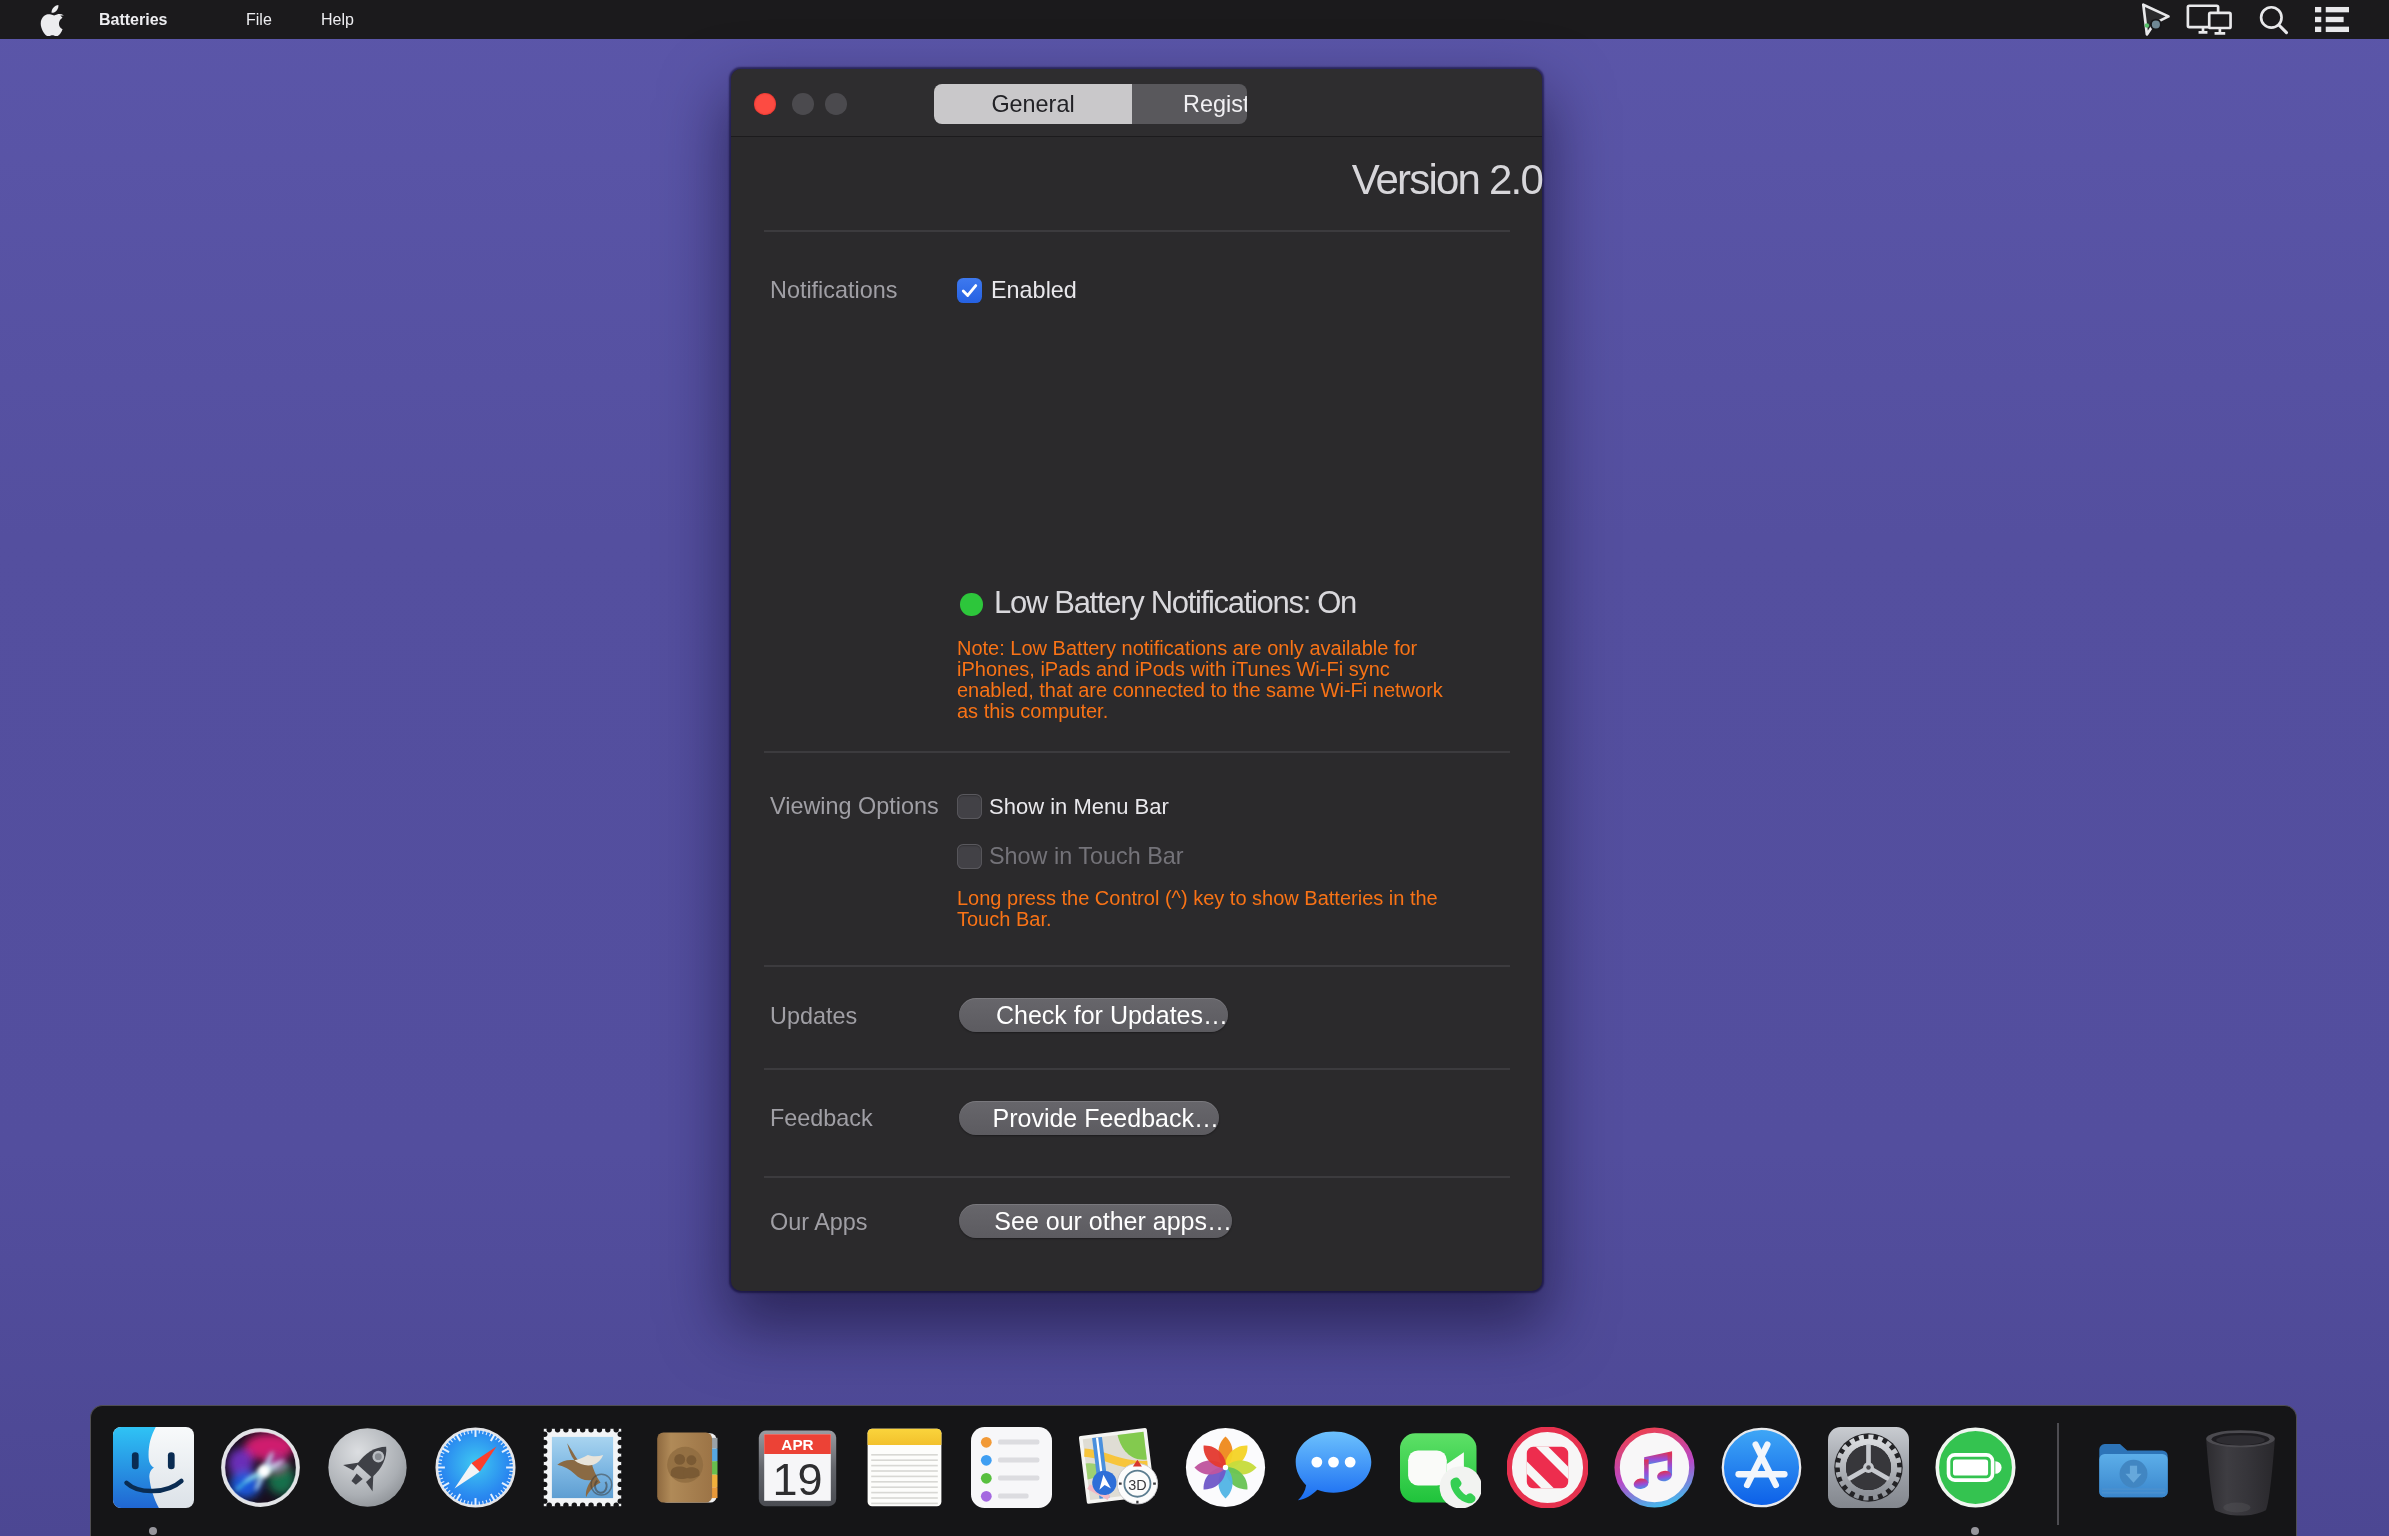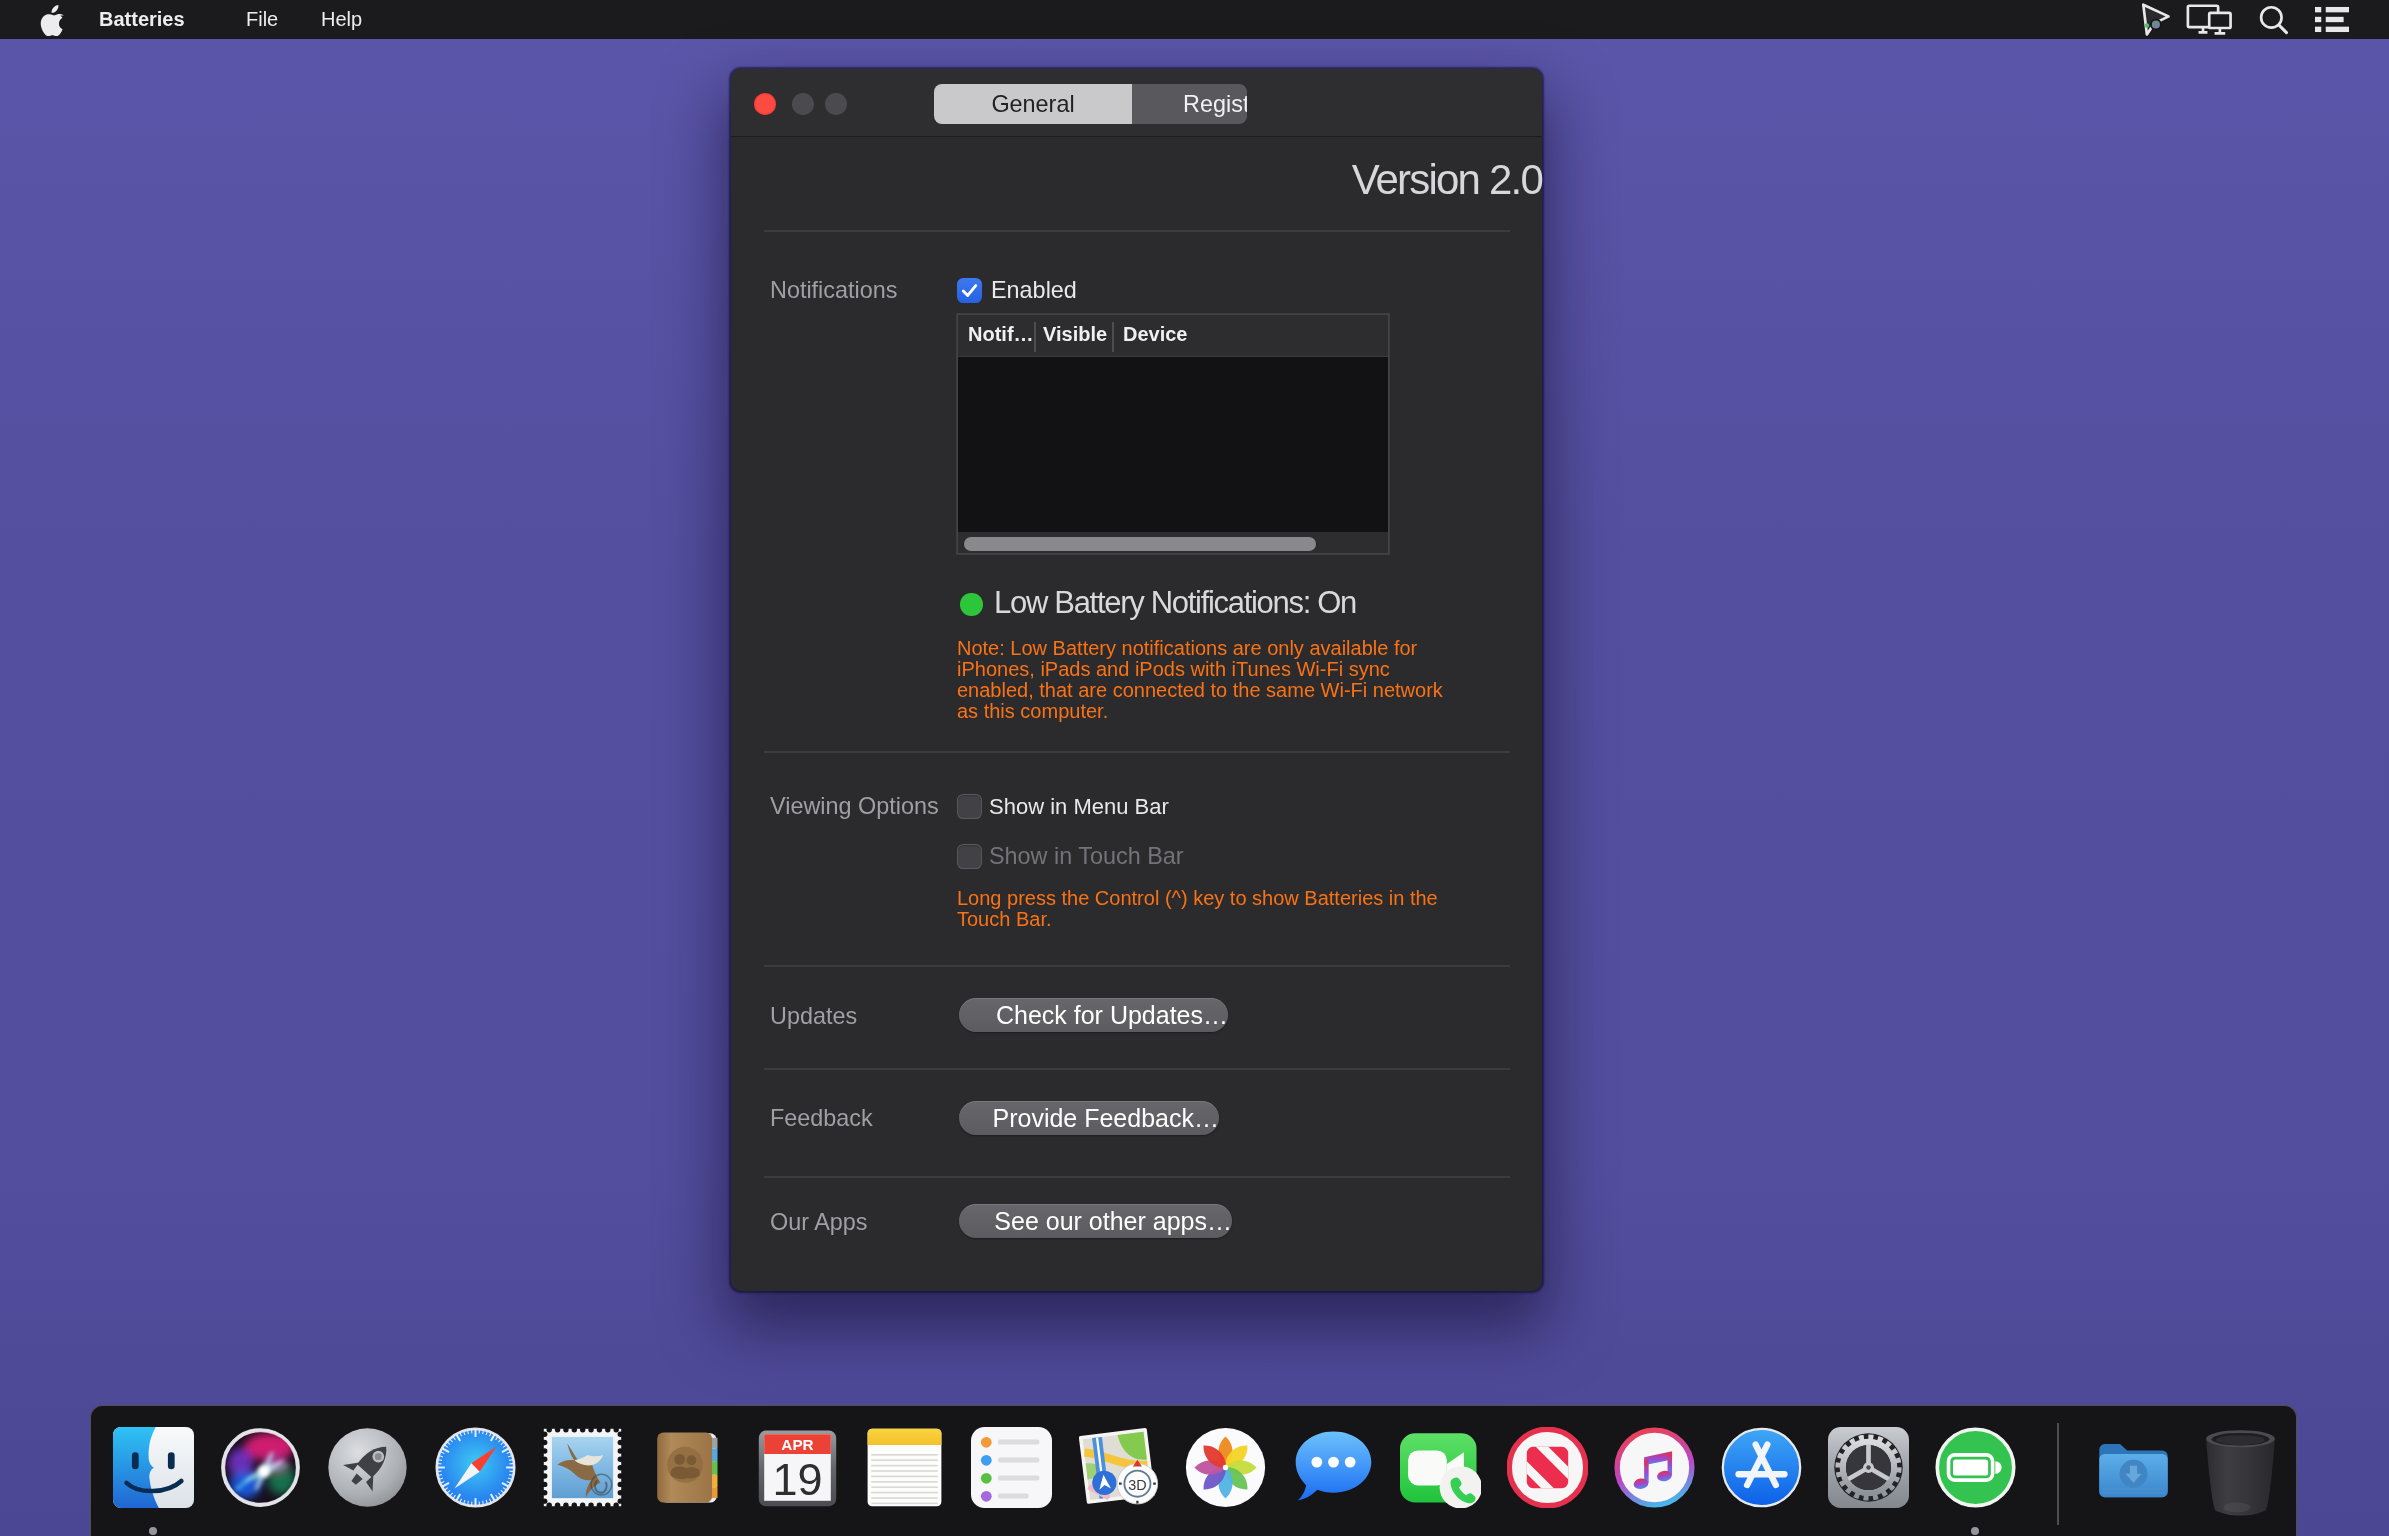--- a/index.html
+++ b/index.html
@@ -4,21 +4,21 @@
 <style>
   * { margin:0; padding:0; box-sizing:border-box; }
   html,body { width:2389px; height:1537px; overflow:hidden; }
   body { font-family:"Liberation Sans", sans-serif; }
   #screen { position:absolute; top:0; left:0; width:2389px; height:1537px;
     background:linear-gradient(180deg,#5b56a9 0%, #544f9f 35%, #534e9e 75%, #4c4793 100%); overflow:hidden; }
   .abs { position:absolute; }
 
   
   #menubar { position:absolute; top:0; left:0; width:2389px; height:39px; background:#1b1a1c; color:#ededf0; }
-  #menubar .mtxt { position:absolute; top:0; height:39px; line-height:39px; font-size:20px; }
+  #menubar .mtxt { position:absolute; top:0; height:39px; line-height:39px; font-size:16px; }
 
   
   #win { position:absolute; left:731px; top:69px; width:811px; height:1222px;
      background:#2b2a2c; border-radius:10px; box-shadow: 0 0 1.8px 1.8px rgba(10,5,40,.55), 0 31px 63px 5.4px rgba(15,10,40,.55); }
   #titlebar { position:absolute; left:0; top:0; width:811px; height:68px; background:#2e2d2f;
      border-radius:10px 10px 0 0; border-bottom:1.8px solid #1c1b1d; }
   .tl { position:absolute; top:24px; width:21.6px; height:21.6px; border-radius:50%; }
   #seg { position:absolute; left:203px; top:15.3px; width:313px; height:40px; border-radius:8px; overflow:hidden; font-size:23.4px; }
   #seg .sg { position:absolute; top:0; height:40px; text-align:center; line-height:40px; }
   .sep { position:absolute; left:33px; width:746px; height:1.8px; background:#3c3b3e; }
@@ -93,29 +93,20 @@
     <div class="sep" style="top:161px;"></div>
 
     <div class="label" style="left:39px; top:208px;">Notifications</div>
     <div class="cb" style="left:226px; top:209px; background:linear-gradient(180deg,#3e79ef,#2561e2);">
       <svg width="25" height="25" viewBox="0 0 28 28">
           <path d="M7 14.5 L12 19.5 L21 8.5" fill="none" stroke="#fff" stroke-width="3.2" stroke-linecap="round" stroke-linejoin="round"></path>
         </svg>
     </div>
     <div class="abs white" style="left:260px; top:208px; font-size:23.4px; line-height:27px;">Enabled</div>
 
-    <div class="abs" style="left:227px; top:246px; width:430px; height:238px; background:#2d2c2e; box-shadow:0 0 0 1.8px #434246;">
-      <div class="abs" style="left:76px; top:7.2px; width:1.8px; height:30px; background:#4e4d50;"></div>
-      <div class="abs" style="left:154px; top:7.2px; width:1.8px; height:30px; background:#4e4d50;"></div>
-      <div class="abs" style="left:10px; top:8px; font-size:20px; font-weight:bold; color:#f0eff2;">Notif…</div>
-      <div class="abs" style="left:85px; top:8px; font-size:20px; font-weight:bold; color:#f0eff2;">Visible</div>
-      <div class="abs" style="left:165px; top:8px; font-size:20px; font-weight:bold; color:#f0eff2;">Device</div>
-      <div class="abs" style="left:0; top:41px; width:430px; height:176px; background:#121113; border-top:1.8px solid #3a393c;"></div>
-      <div class="abs" style="left:6.3px; top:222px; width:352px; height:13.5px; border-radius:7.2px; background:#89888c;"></div>
-    </div>
 
     <div class="abs" style="left:229px; top:524px; width:22.5px; height:22.5px; border-radius:50%; background:#2dc63b;"></div>
     <div class="abs" style="left:263px; top:516px; font-size:31px; letter-spacing:-1.3px; color:#d9d8dc;">Low Battery Notifications: On</div>
     <div class="note" style="left:226px; top:569px;">Note: Low Battery notifications are only available for<br>iPhones, iPads and iPods with iTunes Wi-Fi sync<br>enabled, that are connected to the same Wi-Fi network<br>as this computer.</div>
 
     <div class="sep" style="top:682px;"></div>
 
     <div class="label" style="left:39px; top:724px;">Viewing Options</div>
     <div class="cb off" style="left:226px; top:725px;"></div>
     <div class="abs white" style="left:258px; top:724px; font-size:22px; line-height:27px;">Show in Menu Bar</div>

